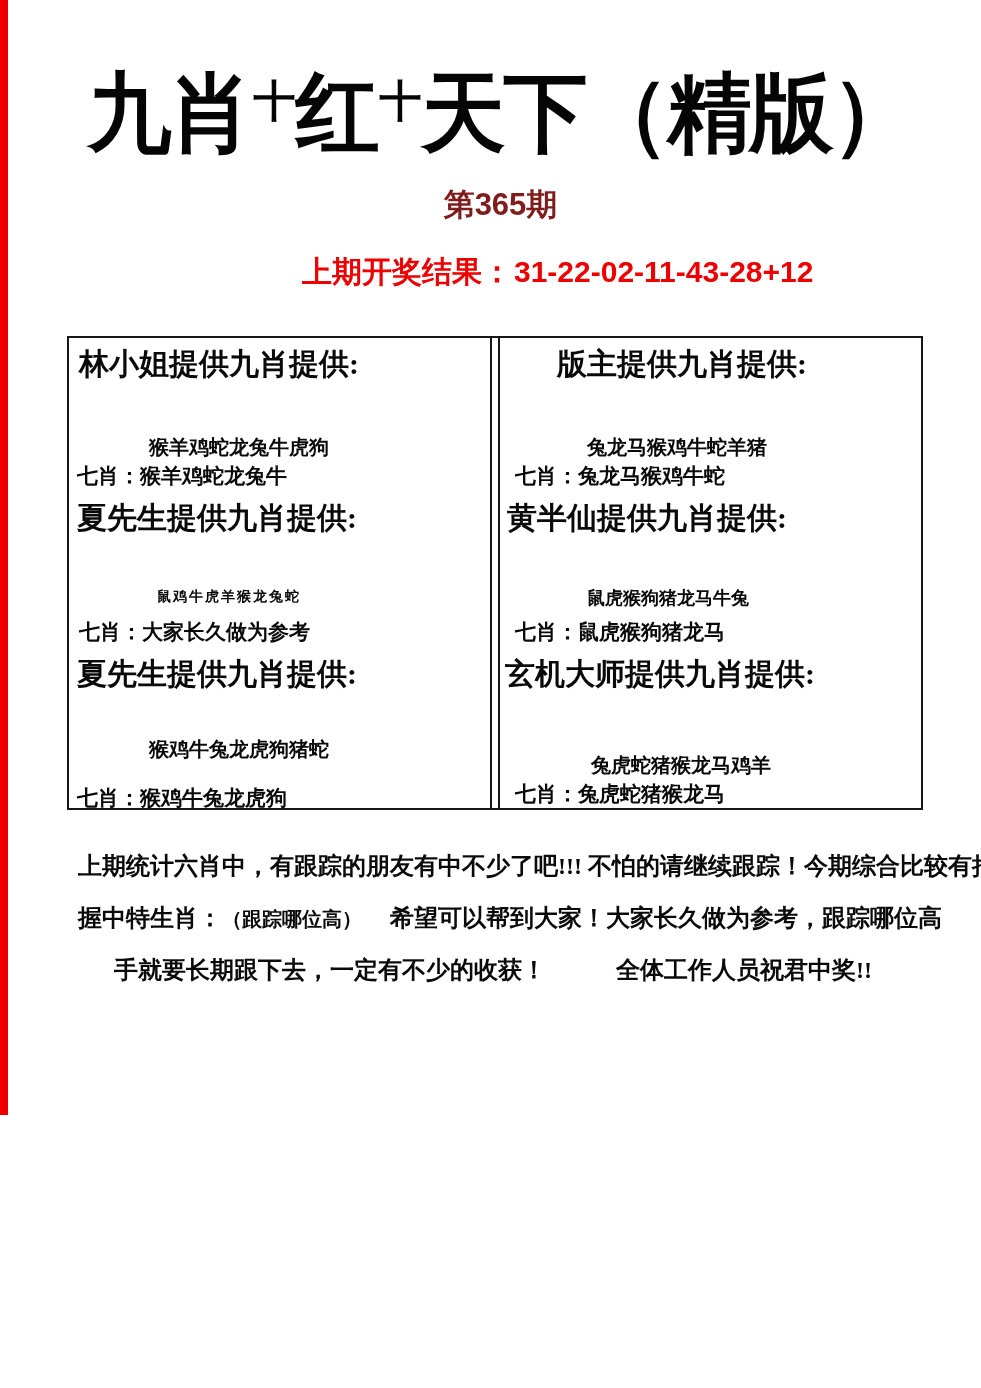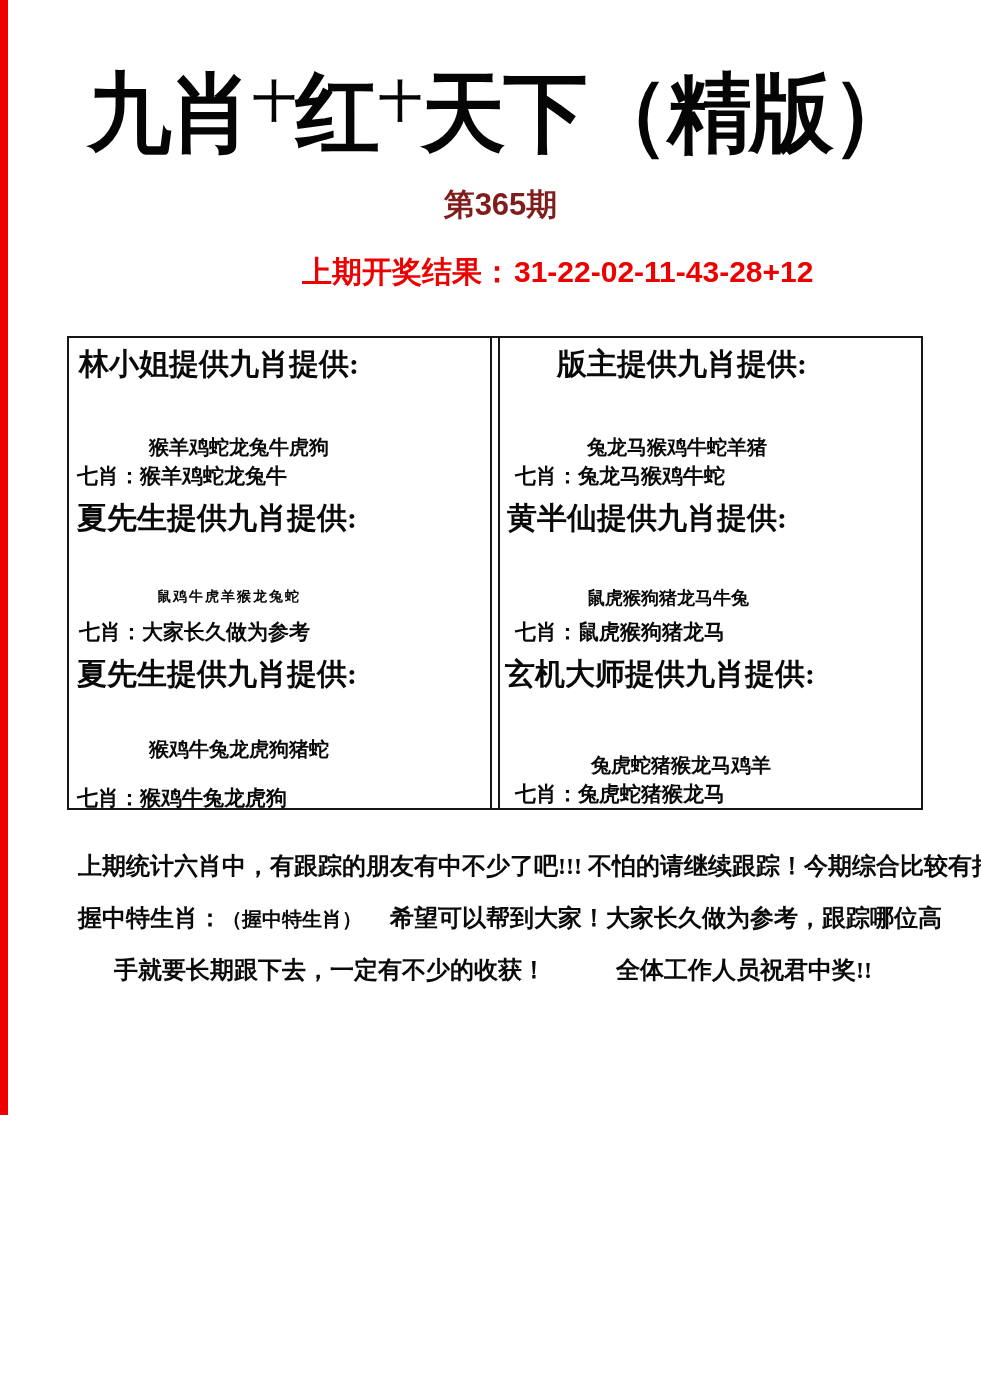--- a/index.html
+++ b/index.html
@@ -124,20 +124,20 @@
     <div class="pt seven Rs2">七肖：鼠虎猴狗猪龙马</div>
 
     <div class="pt sec-title Rt3">玄机大师提供九肖提供:</div>
     <div class="pt nine Rn3">兔虎蛇猪猴龙马鸡羊</div>
     <div class="pt seven Rs3">七肖：兔虎蛇猪猴龙马</div>
   </div>
 
   <div class="foot f1">上期统计六肖中，有跟踪的朋友有中不少了吧!!! 不怕的请继续跟踪！今期综合比较有把</div>
 
   <div class="foot f2">
-    <span>握中特生肖：</span><span class="zodiac">（握中特生肖）</span><span class="suffix">希望可以帮到大家！大家长久做为参考，跟踪哪位高</span>
+    <span>握中特生肖：</span><span class="zodiac">（跟踪哪位高）</span><span class="suffix">希望可以帮到大家！大家长久做为参考，跟踪哪位高</span>
   </div>
 
   <div class="foot f3">
     <span>手就要长期跟下去，一定有不少的收获！</span><span class="gap">全体工作人员祝君中奖!!</span>
   </div>
 
 </div>
 
 </body></html>

